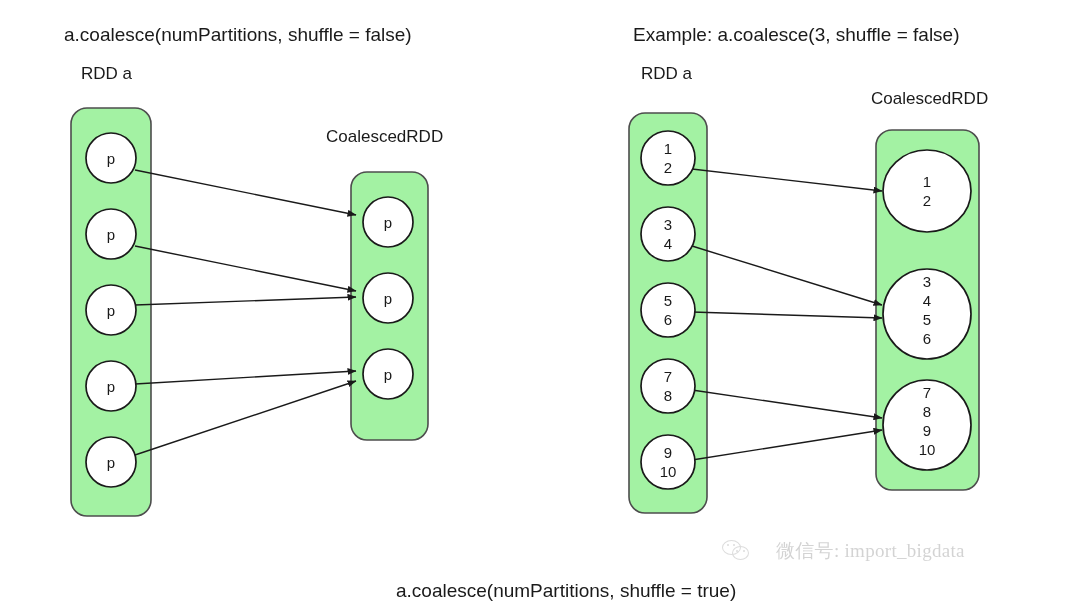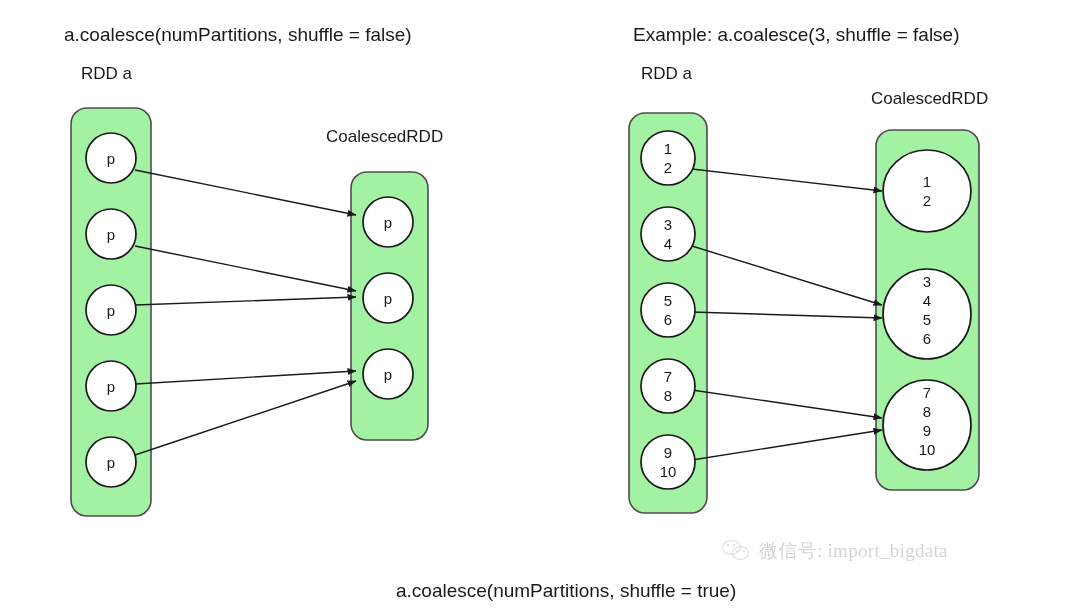--- a/index.html
+++ b/index.html
@@ -44,21 +44,21 @@
   .edge{
     stroke:#1a1a1a;
     stroke-width:1.4;
     fill:none;
   }
 
   
   #watermark{
     position:absolute;
     left:706px;top:538px;
-    display:flex;align-items:center;gap:7px;
+    display:flex;align-items:center;gap:24px;
     opacity:0.30;
     pointer-events:none;
   }
   #watermark .wm-text{
     font-family:"Liberation Serif", serif;
     font-size:19px;
     color:#6f6f6f;
     white-space:nowrap;
     letter-spacing:0.3px;
   }

